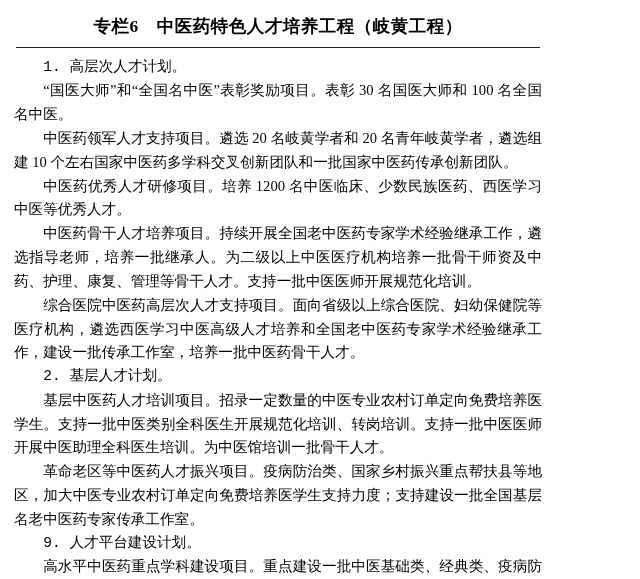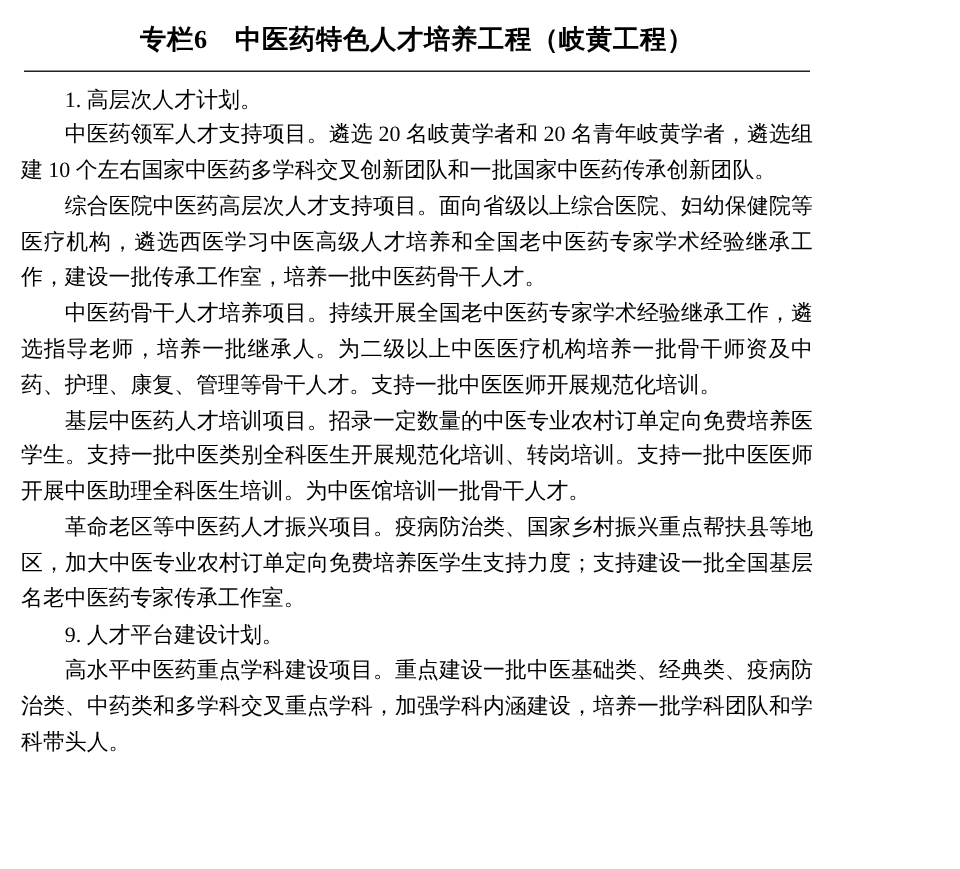--- a/index.html
+++ b/index.html
@@ -41,35 +41,39 @@
     text-align: justify;
     text-justify: inter-ideograph;
   }
   .p {
     margin: 0 0 0.5px 0;
     text-indent: 2em;
   }
   .p-head {
     margin: 0;
     text-indent: 2em;
+    font-family: Liberation Mono, monospace;
   }
 </style>
 </head>
 <body>
 
 <div class="page">
   <div class="doc-title">专栏6　中医药特色人才培养工程（岐黄工程）</div>
   <hr class="rule">
   <div class="body">
 
     <p class="p-head">1. 高层次人才计划。</p>
+    <p class="p">“国医大师”和“全国名中医”表彰奖励项目。表彰 30 名国医大师和 100 名全国名中医。</p>
     <p class="p">中医药领军人才支持项目。遴选 20 名岐黄学者和 20 名青年岐黄学者，遴选组建 10 个左右国家中医药多学科交叉创新团队和一批国家中医药传承创新团队。</p>
+    <p class="p">中医药优秀人才研修项目。培养 1200 名中医临床、少数民族医药、西医学习中医等优秀人才。</p>
+    <p class="p">中医药骨干人才培养项目。持续开展全国老中医药专家学术经验继承工作，遴选指导老师，培养一批继承人。为二级以上中医医疗机构培养一批骨干师资及中药、护理、康复、管理等骨干人才。支持一批中医医师开展规范化培训。</p>
     <p class="p">综合医院中医药高层次人才支持项目。面向省级以上综合医院、妇幼保健院等医疗机构，遴选西医学习中医高级人才培养和全国老中医药专家学术经验继承工作，建设一批传承工作室，培养一批中医药骨干人才。</p>
-    <p class="p">中医药骨干人才培养项目。持续开展全国老中医药专家学术经验继承工作，遴选指导老师，培养一批继承人。为二级以上中医医疗机构培养一批骨干师资及中药、护理、康复、管理等骨干人才。支持一批中医医师开展规范化培训。</p>
 
+    <p class="p-head">2. 基层人才计划。</p>
     <p class="p">基层中医药人才培训项目。招录一定数量的中医专业农村订单定向免费培养医学生。支持一批中医类别全科医生开展规范化培训、转岗培训。支持一批中医医师开展中医助理全科医生培训。为中医馆培训一批骨干人才。</p>
     <p class="p">革命老区等中医药人才振兴项目。疫病防治类、国家乡村振兴重点帮扶县等地区，加大中医专业农村订单定向免费培养医学生支持力度；支持建设一批全国基层名老中医药专家传承工作室。</p>
 
     <p class="p-head">9. 人才平台建设计划。</p>
     <p class="p">高水平中医药重点学科建设项目。重点建设一批中医基础类、经典类、疫病防治类、中药类和多学科交叉重点学科，加强学科内涵建设，培养一批学科团队和学科带头人。</p>
 
   </div>
 </div>
 
 </body></html>

